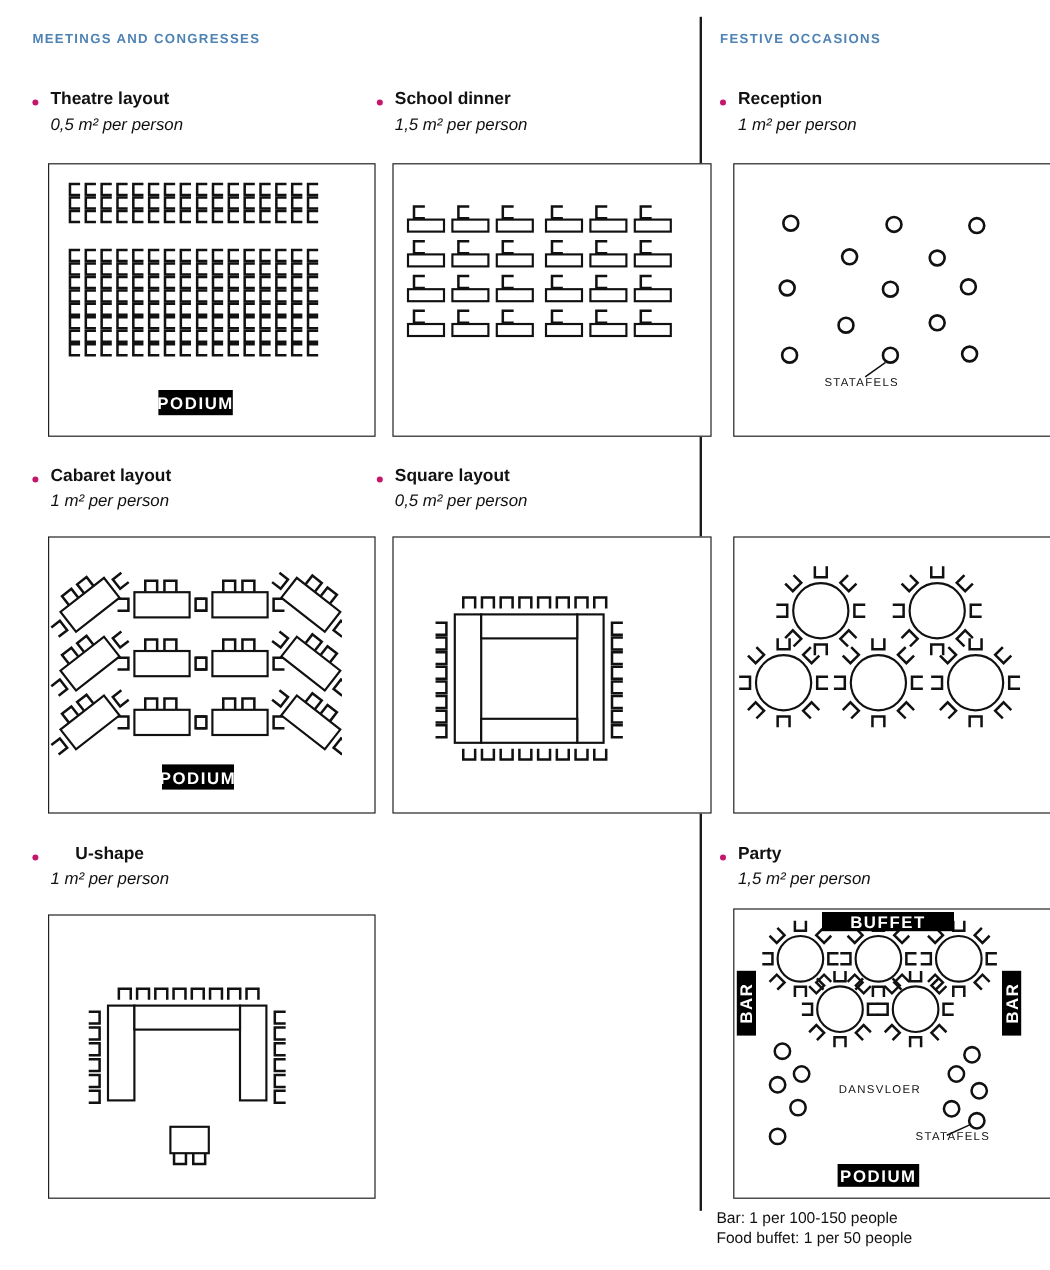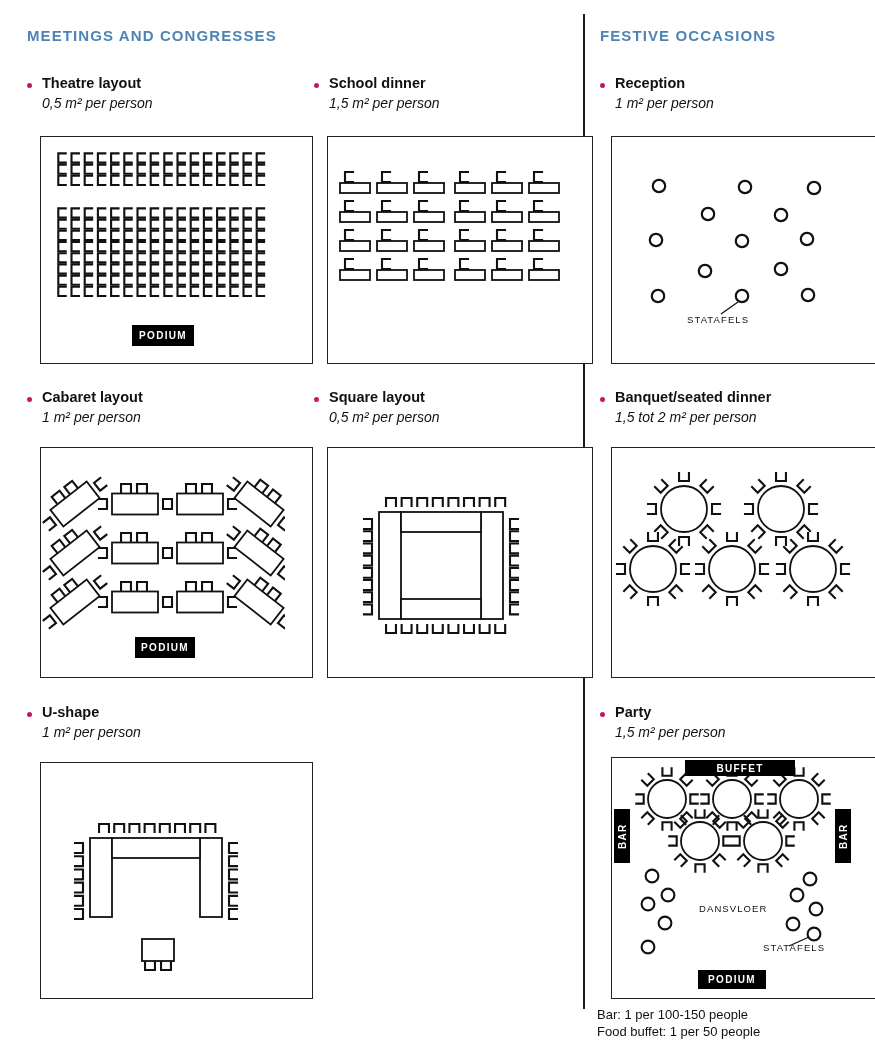--- a/index.html
+++ b/index.html
@@ -12,21 +12,21 @@
 
   
   .divider{
     position:absolute;left:583px;top:14px;width:1.5px;height:995px;
     background:#1a1a1a;
   }
 
   
   .col-head{
     position:absolute;
-    font-size:15px;font-weight:bold;letter-spacing:1.1px;
+    font-size:11px;font-weight:bold;letter-spacing:1.1px;
     color:#4f83b4;
   }
   #head-left{left:27px;top:27px;}
   #head-right{left:600px;top:27px;}
 
   
   .item-cap{position:absolute;}
   .item-cap .bullet{
     position:absolute;left:0;top:9px;width:5px;height:5px;border-radius:50%;
     background:#c4166a;
@@ -45,21 +45,21 @@
   .diagram{position:absolute;padding-left:28px;}
   .frame{
     position:absolute;inset:0;border:1.6px solid #222;background:#fff;
   }
   .diagram svg{position:absolute;left:0;top:0;}
 
   
   .blackbox{
     position:absolute;background:#000;color:#fff;
     display:flex;align-items:center;justify-content:center;
-    font-size:10px;font-weight:bold;letter-spacing:1.3px;
+    font-size:14px;font-weight:bold;letter-spacing:1.3px;
   }
   .blackbox.vert{writing-mode:vertical-rl;transform:rotate(180deg);letter-spacing:1.3px;}
 
   
   .dtext{
     position:absolute;font-size:9.5px;letter-spacing:1.1px;color:#111;
     white-space:nowrap;
   }
 
   
@@ -97,27 +97,22 @@
   <div class="item-cap" style="left:27px;top:388px;">
     <span class="bullet"></span>
     <div class="t1">Cabaret layout</div>
     <div class="t2">1 m² per person</div>
   </div>
   <div class="item-cap" style="left:314px;top:388px;">
     <span class="bullet"></span>
     <div class="t1">Square layout</div>
     <div class="t2">0,5 m² per person</div>
   </div>
-  <div class="item-cap" style="left:600px;top:388px;">
-    <span class="bullet"></span>
-    <div class="t1">Banquet/seated dinner</div>
-    <div class="t2">1,5 tot 2 m² per person</div>
-  </div>
-
-  <div class="item-cap" style="left:27px;top:703px;">
+
+  <div class="item-cap" style="left:27px;top:703px;text-align:center;">
     <span class="bullet"></span>
     <div class="t1">U-shape</div>
     <div class="t2">1 m² per person</div>
   </div>
   <div class="item-cap" style="left:600px;top:703px;">
     <span class="bullet"></span>
     <div class="t1">Party</div>
     <div class="t2">1,5 m² per person</div>
   </div>
 

